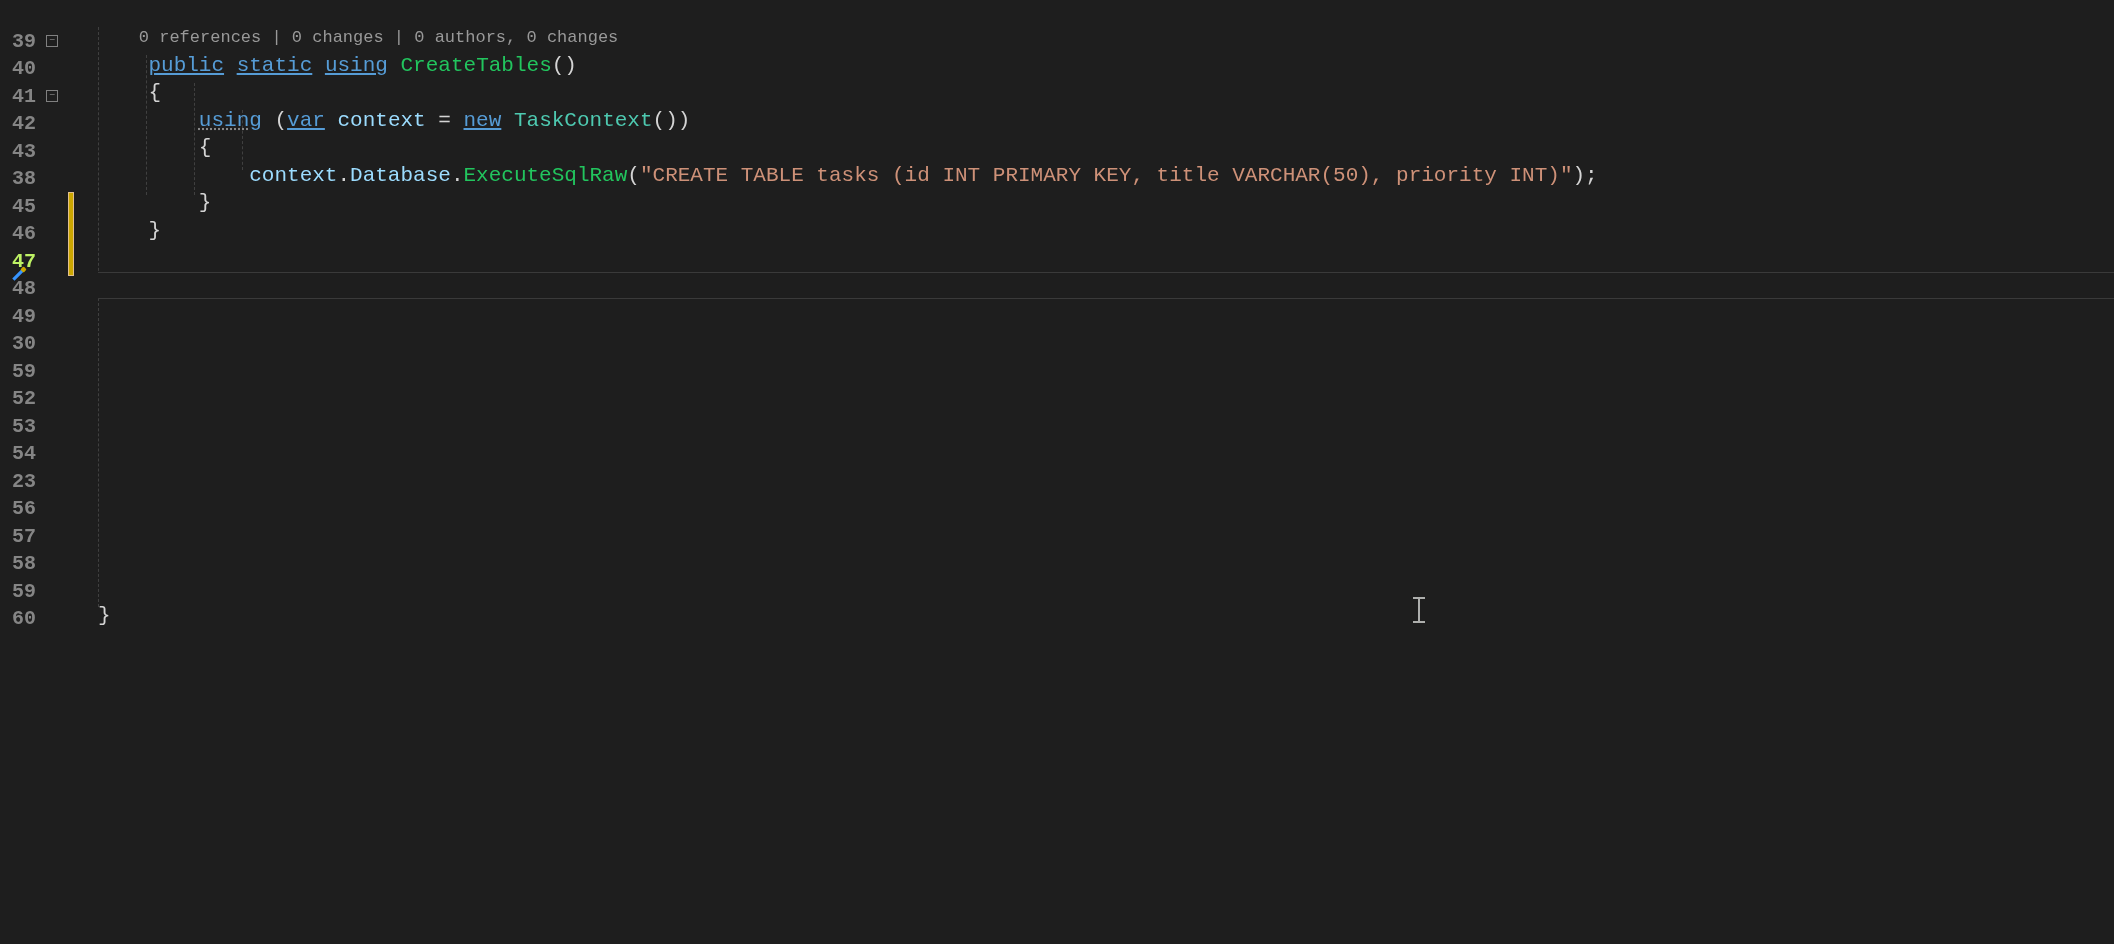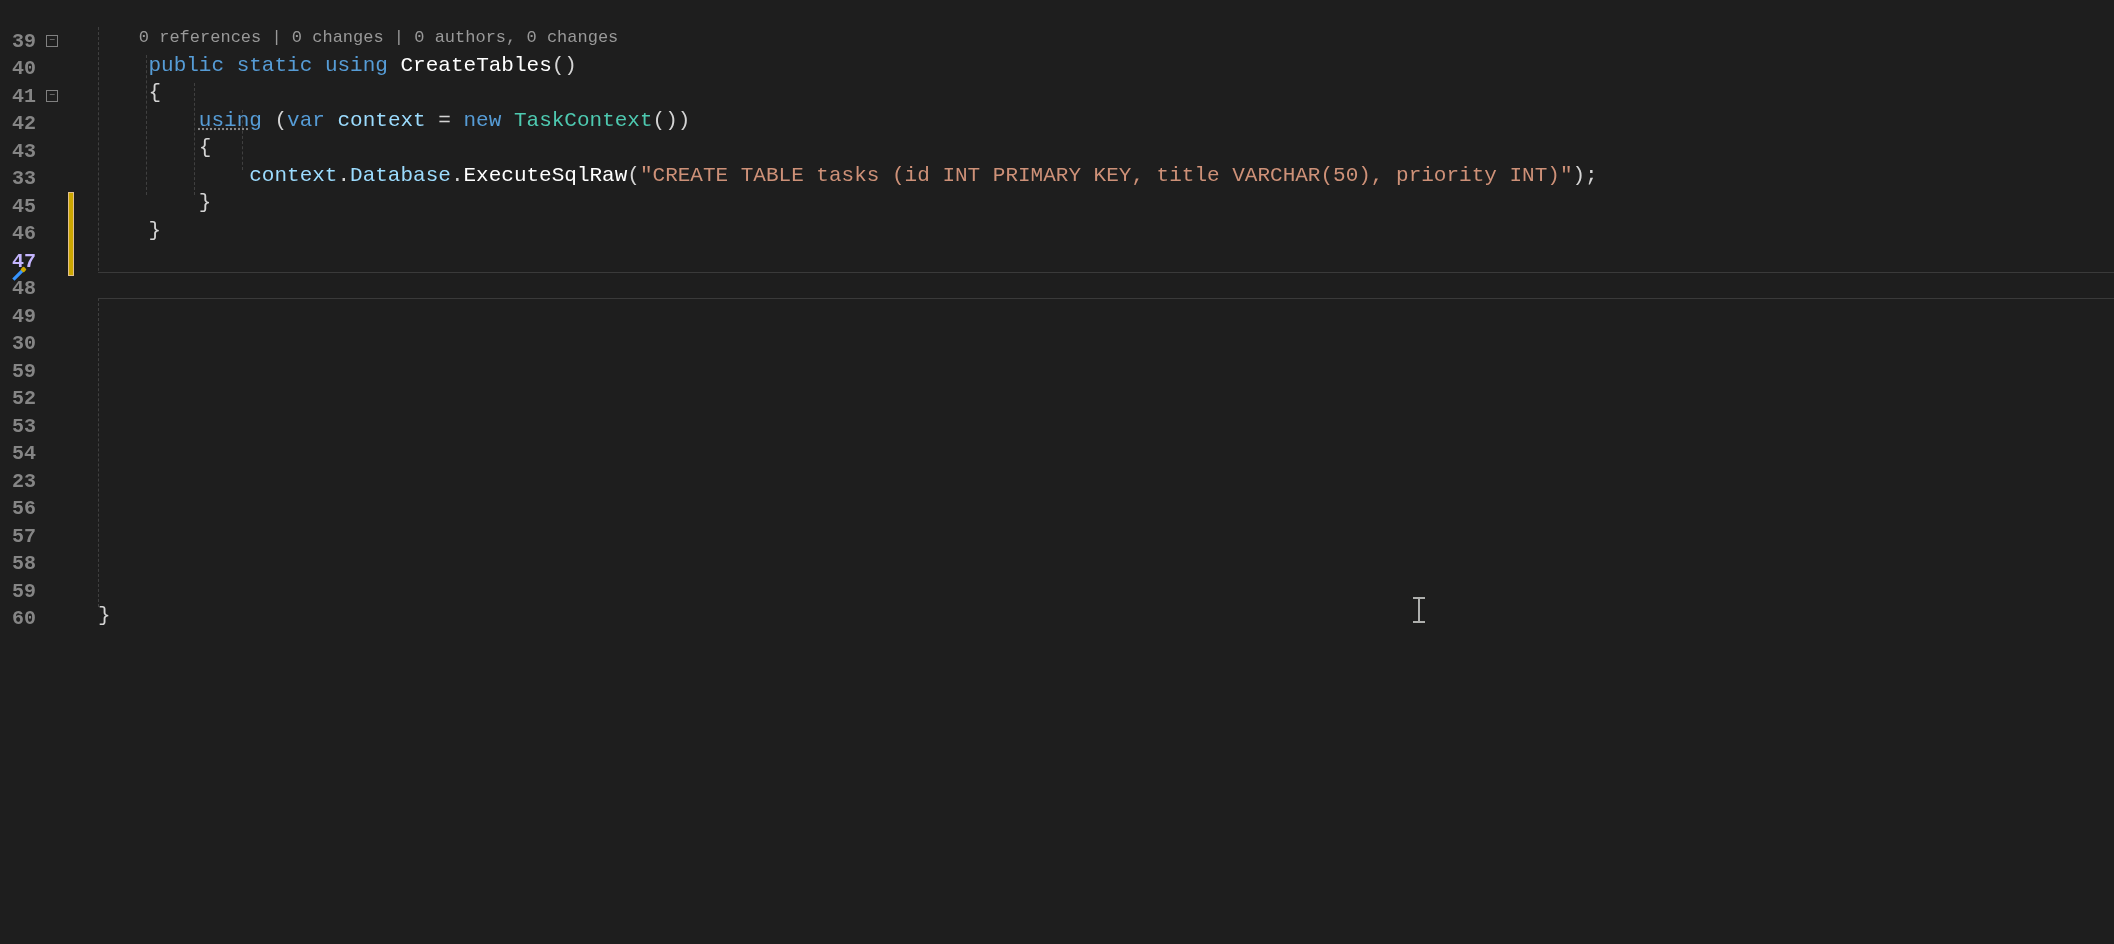--- a/index.html
+++ b/index.html
@@ -33,21 +33,21 @@
     position: relative;
   }
   .ln {
     width: 36px;
     text-align: right;
     color: #858585;
     font-size: 20px;
     padding-right: 0;
     font-weight: bold;
   }
-  .ln.active { color: #c4b5fd; }
+  .ln.active { color: #bef264; }
   .fold-col {
     width: 32px;
     display: flex;
     justify-content: center;
     align-items: center;
   }
   .codelens-row {
     height: 27.5px;
     display: flex;
     align-items: center;
@@ -111,22 +111,22 @@
     border-bottom: 1px solid #3a3a3a;
     background: #1e1e1e;
   }
   .codelens {
     color: #999999;
     font-size: 17px;
     padding-left: 0;
     white-space: pre;
     margin-top: 24px;
   }
-  .kw-blue { color: #569cd6; }
-  .fn { color: #ffffff; }
+  .kw-blue { color: #569cd6; text-decoration: underline; }
+  .fn { color: #22c55e; }
   .var { color: #9cdcfe; }
   .cls { color: #4ec9b0; }
   .str { color: #ce9178; }
   .punc { color: #d4d4d4; }
   .op { color: #d4d4d4; }
   .underline { text-decoration: underline dotted #888; text-underline-offset: 3px; }
   .ibeam {
     position: absolute;
     left: 1320px;
     top: 598px;
@@ -170,21 +170,21 @@
       </div>
     <div class="line-row">
         <span class="ln">42</span>
         <span class="fold-col"></span>
       </div>
     <div class="line-row">
         <span class="ln">43</span>
         <span class="fold-col"></span>
       </div>
     <div class="line-row">
-        <span class="ln">33</span>
+        <span class="ln">38</span>
         <span class="fold-col"></span>
       </div>
     <div class="line-row">
         <span class="ln">45</span>
         <span class="fold-col"></span>
       </div>
     <div class="line-row">
         <span class="ln">46</span>
         <span class="fold-col"></span>
       </div>

